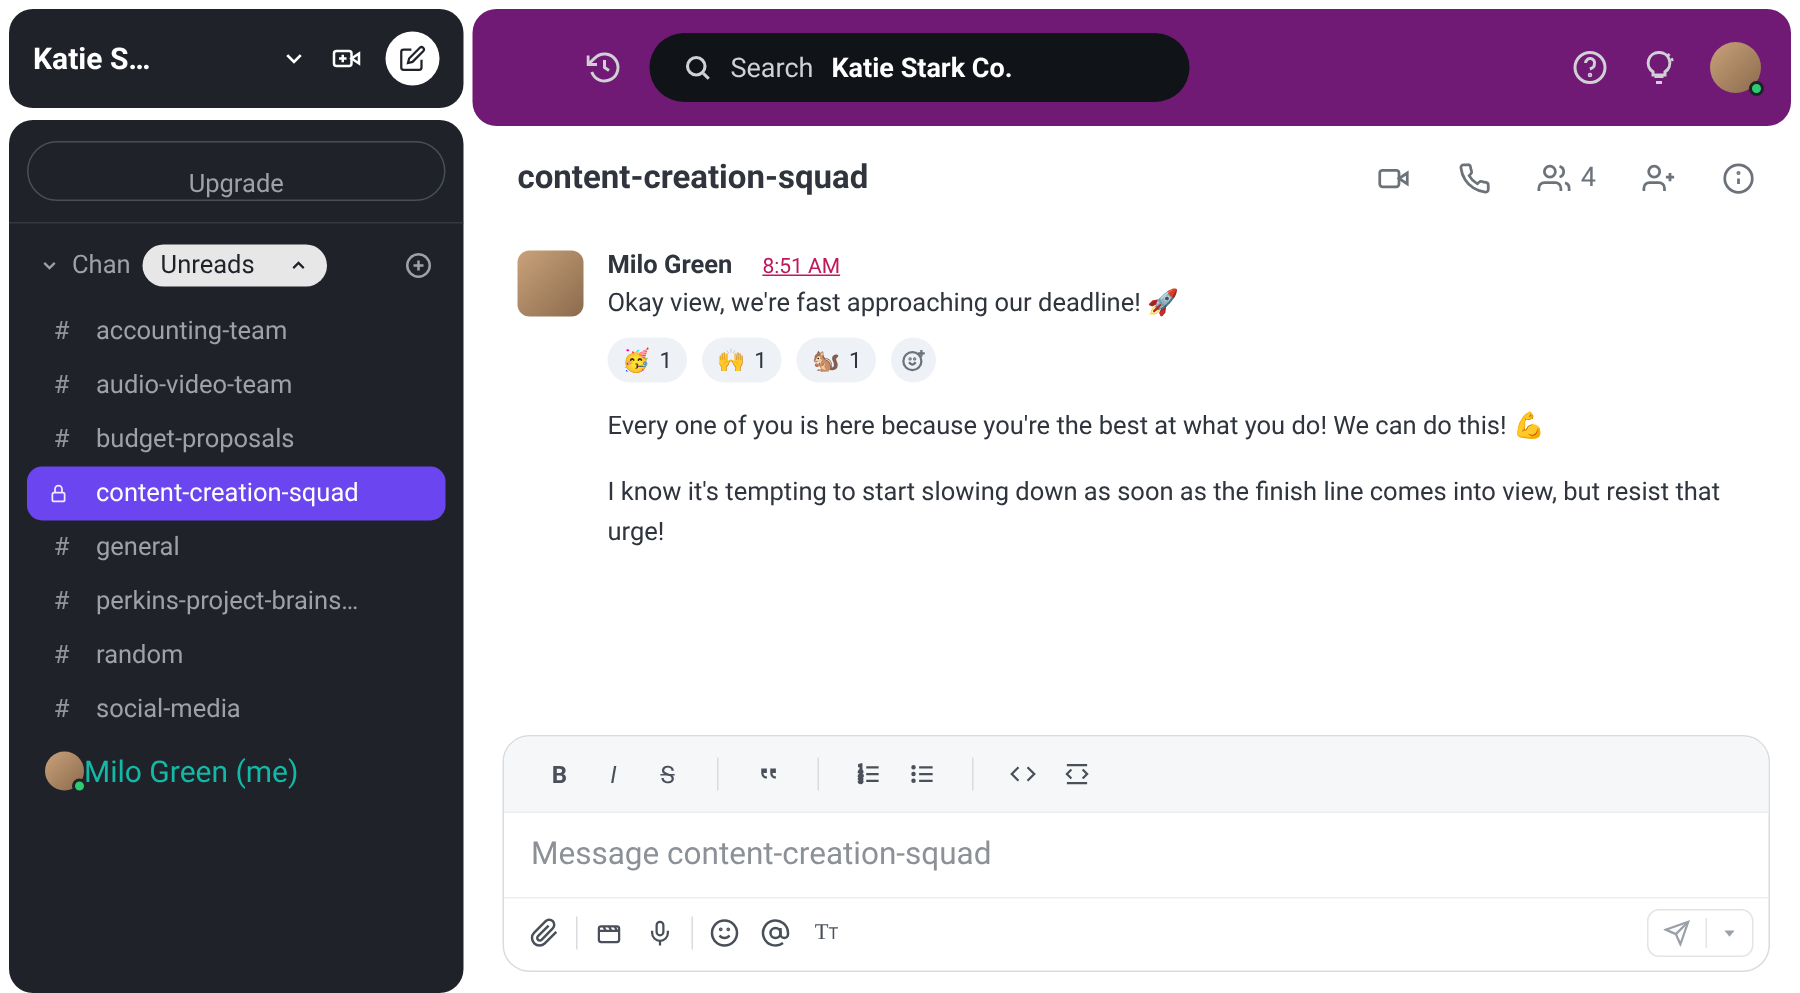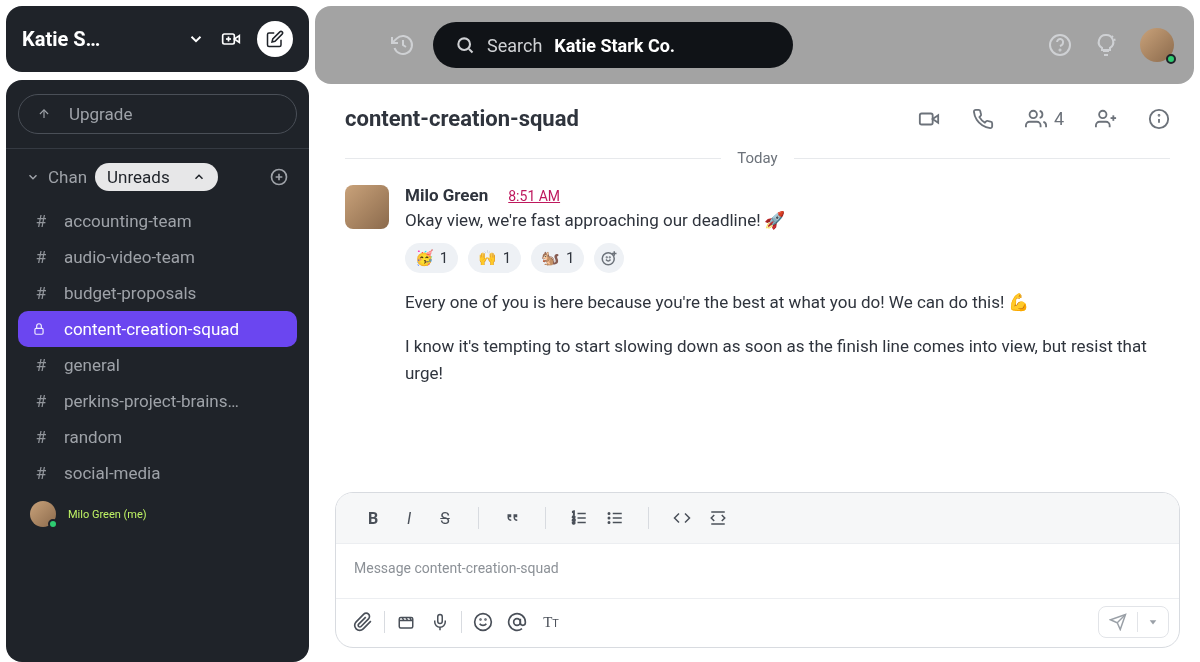--- a/index.html
+++ b/index.html
@@ -4,35 +4,35 @@
 <style>
 * { box-sizing: border-box; margin: 0; padding: 0; font-family: -apple-system, BlinkMacSystemFont, "Segoe UI", Roboto, Helvetica, Arial, sans-serif; }
 html, body { width: 1200px; height: 662px; overflow: hidden; background: #fff; }
 .app { display: flex; width: 100%; height: 100%; }
 .sidebar { width: 315px; flex-shrink: 0; display: flex; flex-direction: column; gap: 8px; padding: 6px 6px 0 6px; background: #fff; }
 .workspace-header { background: #1f2329; color: #fff; border-radius: 16px; height: 66px; display: flex; align-items: center; padding: 0 16px; gap: 14px; }
 .workspace-name { font-size: 20px; font-weight: 700; flex: 1; overflow: hidden; white-space: nowrap; text-overflow: ellipsis; }
 .icon-btn { display: inline-flex; align-items: center; justify-content: center; color: #fff; cursor: pointer; }
 .icon-circle { width: 36px; height: 36px; border-radius: 50%; background: #fff; color: #1f2329; display: inline-flex; align-items: center; justify-content: center; }
 .sidebar-body { flex: 1; background: #1f2329; border-radius: 16px; padding: 14px 12px; color: #9ea2a8; overflow: hidden; display: flex; flex-direction: column; }
-.upgrade-pill { border: 1px solid #4a4f57; border-radius: 24px; height: 40px; display: flex; align-items: center; gap: 18px; padding: 0 18px; font-size: 17px; color: #9ea2a8; cursor: pointer; }
+.upgrade-pill { border: 1px solid #4a4f57; border-radius: 24px; height: 40px; display: flex; align-items: center; gap: 18px; padding: 0 18px; font-size: 17px; color: #9ea2a8; cursor: pointer; flex-direction: column; }
 hr.sep { border: none; border-top: 1px solid #353a42; margin: 14px -12px 10px; }
 .section-header { display: flex; align-items: center; gap: 8px; padding: 4px 8px; font-size: 17px; color: #9ea2a8; }
 .section-header .plus { margin-left: auto; }
 .chip-unreads { background: #e7e7e8; color: #1f2329; border-radius: 16px; padding: 4px 12px; font-size: 17px; display: inline-flex; align-items: center; gap: 22px; }
 .channel-list { margin-top: 8px; display: flex; flex-direction: column; }
 .channel-item { display: flex; align-items: center; gap: 14px; border-radius: 10px; padding: 8px 14px; font-size: 17px; color: #9ea2a8; cursor: pointer; white-space: nowrap; overflow: hidden; text-overflow: ellipsis; }
 .channel-item.active { background: #6B46F0; color: #fff; }
 .channel-item .hash { width: 18px; text-align: center; opacity: .9; }
 .dm-header { margin-top: 20px; }
-.dm-item { display: flex; align-items: center; gap: 12px; padding: 10px 12px; font-size: 11px; color: #bef264; cursor: pointer; }
+.dm-item { display: flex; align-items: center; padding: 10px 12px; font-size: 20px; color: #14b8a6; cursor: pointer; }
 .avatar-sm { width: 26px; height: 26px; border-radius: 50%; background: linear-gradient(135deg,#c9a27a,#8b6a4c); position: relative; }
 .presence-dot { position:absolute; right:-2px; bottom:-2px; width:10px; height:10px; border-radius:50%; background:#2ecc71; border:2px solid #1f2329; }
 .main { flex: 1; display: flex; flex-direction: column; }
-.topbar { height: 78px; background: #a3a3a3; border-radius: 0 0 0 0; margin: 6px 6px 0 0; border-radius: 16px; display: flex; align-items: center; padding: 0 20px; gap: 18px; }
+.topbar { height: 78px; background: #701a75; border-radius: 0 0 0 0; margin: 6px 6px 0 0; border-radius: 16px; display: flex; align-items: center; padding: 0 20px; gap: 18px; }
 .topbar-left-spacer { flex: 0 0 80px; display:flex; justify-content:flex-end; }
 .search-pill { background: #101317; border-radius: 30px; height: 46px; display: flex; align-items: center; gap: 12px; padding: 0 22px; color: #cfd1d4; font-size: 18px; min-width: 360px; }
 .search-placeholder { color: #cfd1d4; }
 .search-company { font-weight: 700; color: #fff; }
 .topbar-right { margin-left: auto; display: flex; align-items: center; gap: 22px; color: #fff; }
 .avatar-top { width: 34px; height: 34px; border-radius: 50%; background: linear-gradient(135deg,#c9a27a,#8b6a4c); position:relative; }
 .avatar-top .presence-dot { border-color:#1f2329; }
 .channel-header { display: flex; align-items: center; padding: 22px 30px 18px 30px; }
 .channel-title { font-size: 22px; font-weight: 700; color: #2f343d; flex:1; }
 .channel-actions { display: flex; align-items: center; gap: 30px; color: #6c727a; }
@@ -50,21 +50,21 @@
 .reactions { display:flex; gap:10px; margin:10px 0 16px; }
 .reaction { background:#eef1f5; border-radius:16px; padding:4px 10px; display:inline-flex; align-items:center; gap:6px; font-size:15px; color:#2f343d; cursor:pointer; }
 .add-reaction { background:#eef1f5; border-radius:50%; width:30px; height:30px; display:inline-flex; align-items:center; justify-content:center; cursor:pointer; }
 .msg-para { font-size:17px; line-height:1.6; margin-bottom:16px; color:#2f343d; }
 .composer-wrap { padding: 0 20px 14px 20px; }
 .composer { border:1px solid #d8dbe0; border-radius:18px; overflow:hidden; }
 .toolbar { display:flex; align-items:center; gap:4px; padding:8px 12px; border-bottom:1px solid #eceef1; background:#f6f7f8; }
 .tb-group { display:flex; align-items:center; gap:2px; padding:0 8px; }
 .tb-sep { width:1px; height:22px; background:#d8dbe0; margin:0 4px; }
 .tb-btn { width:34px; height:34px; display:inline-flex; align-items:center; justify-content:center; color:#4a5059; border-radius:6px; cursor:pointer; }
-.composer-input { padding:16px 18px; font-size:14px; color:#8c9197; min-height:54px; }
+.composer-input { padding:16px 18px; font-size:21px; color:#8c9197; min-height:54px; }
 .composer-bottom { display:flex; align-items:center; padding:6px 10px 8px; border-top:1px solid #eceef1; }
 .cb-left { display:flex; align-items:center; }
 .cb-right { margin-left:auto; display:flex; align-items:center; gap:6px; color:#9aa0a7; }
 .send-split { display:flex; align-items:center; border:1px solid #e2e4e8; border-radius:8px; overflow:hidden; }
 .send-split .part { padding:6px 10px; display:flex; align-items:center; }
 .send-split .divider { width:1px; height:20px; background:#e2e4e8; }
 svg { display:block; }
 </style>
 </head>
 <body>
@@ -249,23 +249,20 @@
         <span>
             <svg width="22" height="22" viewBox="0 0 24 24" fill="none" stroke="#6c727a" stroke-width="2">
               <circle cx="12" cy="12" r="10"></circle>
               <line x1="12" y1="16" x2="12" y2="12"></line>
               <circle cx="12" cy="8" r="0.5" fill="#6c727a"></circle>
             </svg>
           </span>
       </div>
     </div>
 
-    <div class="divider-today">
-      <span>Today</span>
-    </div>
 
     <div class="messages">
       <div class="msg">
         <div class="avatar-md"></div>
         <div class="msg-body">
           <div class="msg-meta">
             <span class="msg-author">Milo Green</span>
             <span class="msg-time">8:51 AM</span>
           </div>
           <div class="msg-text">Okay view, we're fast approaching our deadline! 🚀</div>

